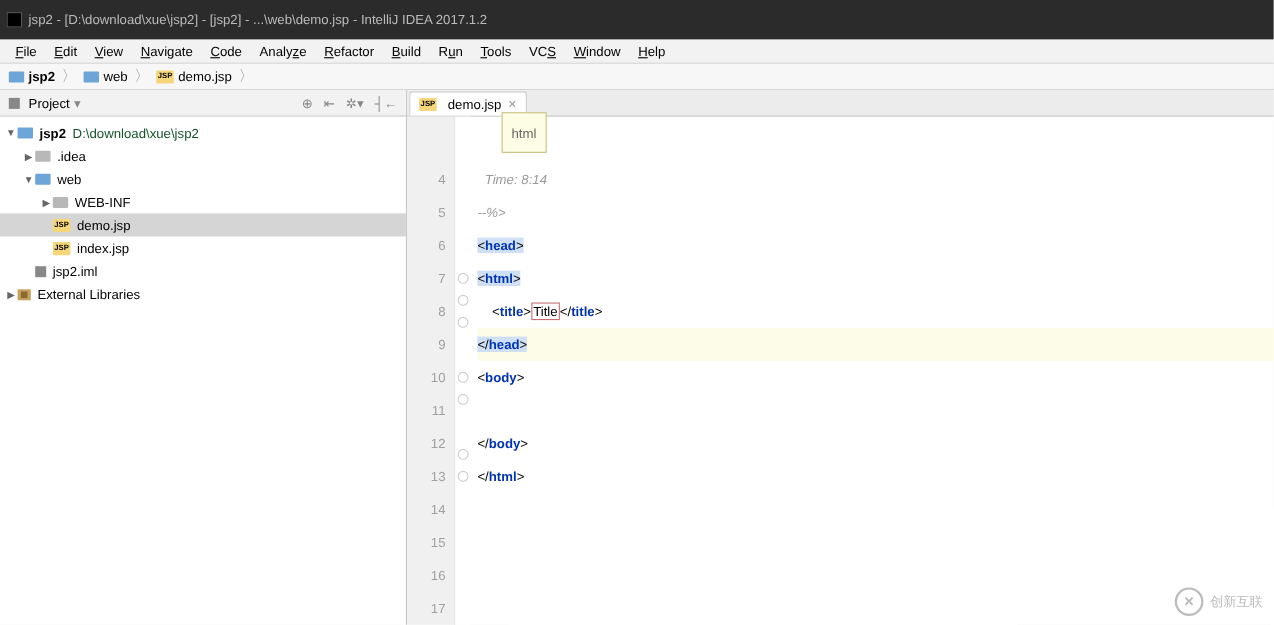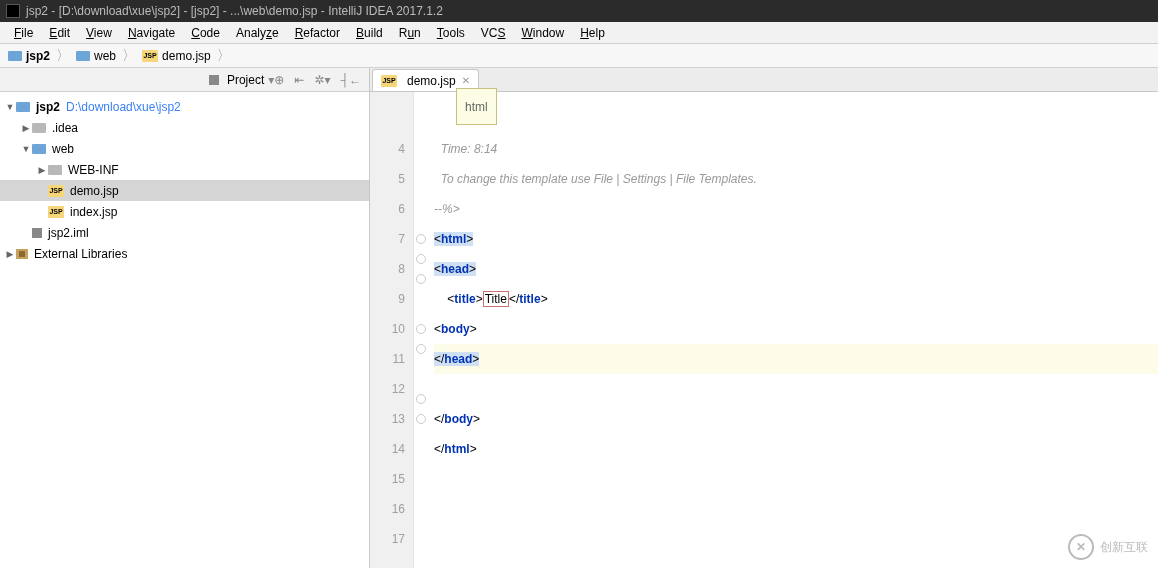--- a/index.html
+++ b/index.html
@@ -1,39 +1,39 @@
 <!DOCTYPE html>
 <html><head>
 <meta charset="utf-8">
 <style>
 * { margin: 0; padding: 0; box-sizing: border-box; font-family: "Segoe UI", Tahoma, sans-serif; font-size: 12px; }
 body { background: #f0f0f0; width: 1158px; height: 568px; overflow: hidden; position: relative; }
-.titlebar { background: #2b2b2b; color: #bbb; height: 22px; display: flex; align-items: center; padding: 0 6px; }
+.titlebar { background: #2b2b2b; color: #bbb; height: 36px; display: flex; align-items: center; padding: 0 6px; }
 .titlebar .app-icon { width: 14px; height: 14px; background: #000; margin-right: 6px; border: 1px solid #555; }
 .menubar { background: #f2f2f2; height: 22px; display: flex; align-items: center; padding: 0 6px; border-bottom: 1px solid #d0d0d0; }
 .menubar span { padding: 2px 8px; cursor: default; }
 .menubar span u { text-decoration: underline; }
 .navbar { background: #f7f7f7; height: 24px; display: flex; align-items: center; padding: 0 4px; border-bottom: 1px solid #d0d0d0; }
 .navbar .crumb { display: inline-flex; align-items: center; padding: 2px 4px; }
 .navbar .chevron { color: #999; margin: 0 2px; font-size: 14px; }
 .folder-icon { display: inline-block; width: 14px; height: 10px; background: #d9b66f; margin-right: 4px; border-radius: 1px; position: relative; }
 .folder-icon.blue { background: #6ea5d8; }
 .folder-icon.grey { background: #b8b8b8; }
 .jsp-icon { display: inline-block; width: 16px; height: 12px; background: #f5d77a; margin-right: 4px; border-radius: 1px; position: relative; font-size: 7px; font-weight: bold; color: #000; text-align: center; line-height: 12px; }
 .main { display: flex; height: calc(100% - 68px); }
 .sidebar { width: 370px; background: #fff; border-right: 1px solid #c8c8c8; display: flex; flex-direction: column; }
-.sidebar-header { height: 24px; background: #f2f2f2; border-bottom: 1px solid #d0d0d0; display: flex; align-items: center; padding: 0 8px; justify-content: flex-end; }
+.sidebar-header { height: 24px; background: #f2f2f2; border-bottom: 1px solid #d0d0d0; display: flex; align-items: center; padding: 0 8px; justify-content: space-between; }
 .sidebar-header .title { display: flex; align-items: center; gap: 4px; }
 .sidebar-header .tools { display: flex; gap: 10px; color: #888; }
 .tree { flex: 1; padding: 4px 0; overflow: auto; }
 .tree-row { display: flex; align-items: center; height: 21px; padding-left: 4px; cursor: default; }
 .tree-row.selected { background: #d5d5d5; }
 .tree-arrow { width: 12px; text-align: center; color: #666; font-size: 9px; }
 .tree-label { margin-left: 2px; }
-.tree-path { color: #3b82f6; margin-left: 6px; }
+.tree-path { color: #14532d; margin-left: 6px; }
 .indent-1 { padding-left: 20px; } .indent-2 { padding-left: 36px; }
 .editor-area { flex: 1; display: flex; flex-direction: column; background: #fff; }
 .tab-bar { height: 24px; background: #ececec; border-bottom: 1px solid #c8c8c8; display: flex; align-items: end; padding-left: 2px; }
 .tab { background: #fff; border: 1px solid #c8c8c8; border-bottom: none; height: 22px; display: flex; align-items: center; padding: 0 8px; border-radius: 3px 3px 0 0; gap: 6px; }
 .tab .close { color: #999; font-size: 10px; }
 .editor { flex: 1; display: flex; font-family: "Consolas", "Courier New", monospace; font-size: 17px; line-height: 30px; position: relative; }
 .gutter { width: 44px; background: #f0f0f0; color: #a0a0a0; text-align: right; padding: 12px 8px 0 0; border-right: 1px solid #e4e4e4; }
 .gutter div { height: 30px; }
 .fold-col { width: 14px; background: #fff; padding-top: 12px; position: relative; }
 .fold-marker { width: 10px; height: 10px; border: 1px solid #ccc; border-radius: 5px; margin: 10px auto 0; position: relative; }
@@ -195,27 +195,26 @@
         <div class="fold-marker"></div>
         <div class="fold-marker"></div>
         <div style="height:30px"></div>
         <div class="fold-marker"></div>
         <div class="fold-marker"></div>
       </div>
       <div class="code">
         <div class="breadcrumb-chip"><span>html</span></div>
         <div class="code-line"></div>
         <div class="code-line c-comment">  Time: 8:14</div>
-        <div class="code-line c-comment">  To change this template use File | Settings | File Templates.</div>
         <div class="code-line c-comment">--%&gt;</div>
+        <div class="code-line"><span class="hl-blue">&lt;<span class="c-tag">head</span>&gt;</span></div>
         <div class="code-line"><span class="hl-blue">&lt;<span class="c-tag">html</span>&gt;</span></div>
-        <div class="code-line"><span class="hl-blue">&lt;<span class="c-tag">head</span>&gt;</span></div>
         <div class="code-line">    &lt;<span class="c-tag">title</span>&gt;<span class="title-box">Title</span>&lt;/<span class="c-tag">title</span>&gt;</div>
+        <div class="code-line"><span class="hl-yellow-line"><span class="hl-blue">&lt;/<span class="c-tag">head</span>&gt;</span></span></div>
         <div class="code-line">&lt;<span class="c-tag">body</span>&gt;</div>
-        <div class="code-line"><span class="hl-yellow-line"><span class="hl-blue">&lt;/<span class="c-tag">head</span>&gt;</span></span></div>
         <div class="code-line"></div>
         <div class="code-line">&lt;/<span class="c-tag">body</span>&gt;</div>
         <div class="code-line">&lt;/<span class="c-tag">html</span>&gt;</div>
         <div class="code-line"></div>
       </div>
     </div>
   </div>
 </div>
 
 <div class="watermark">

